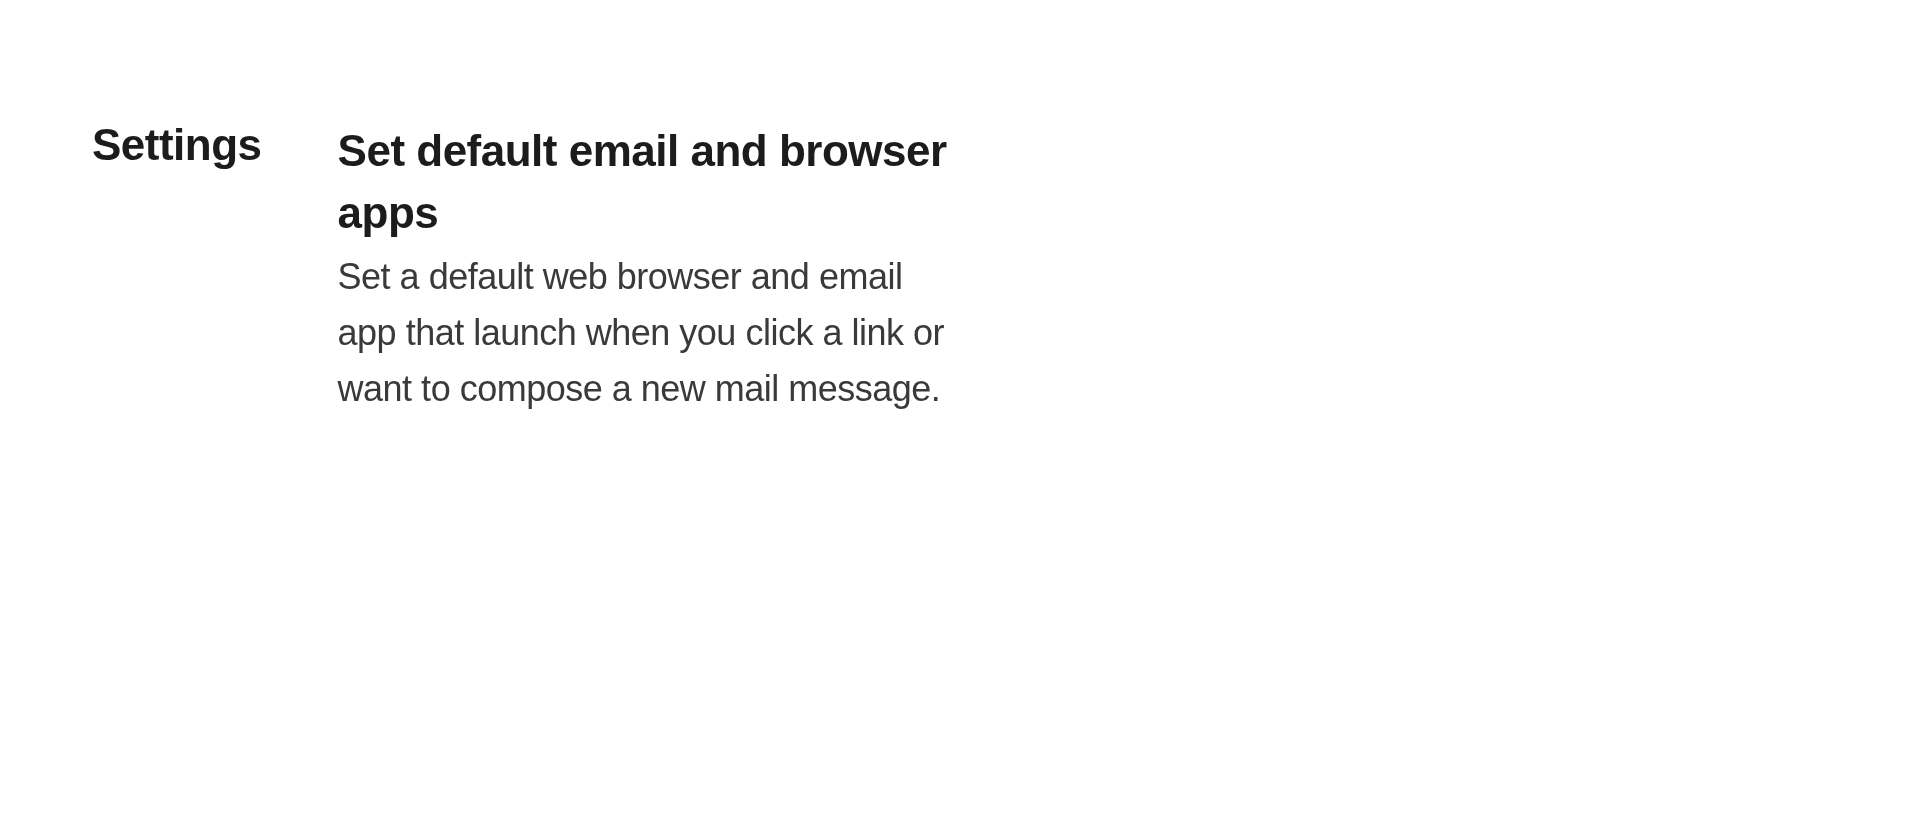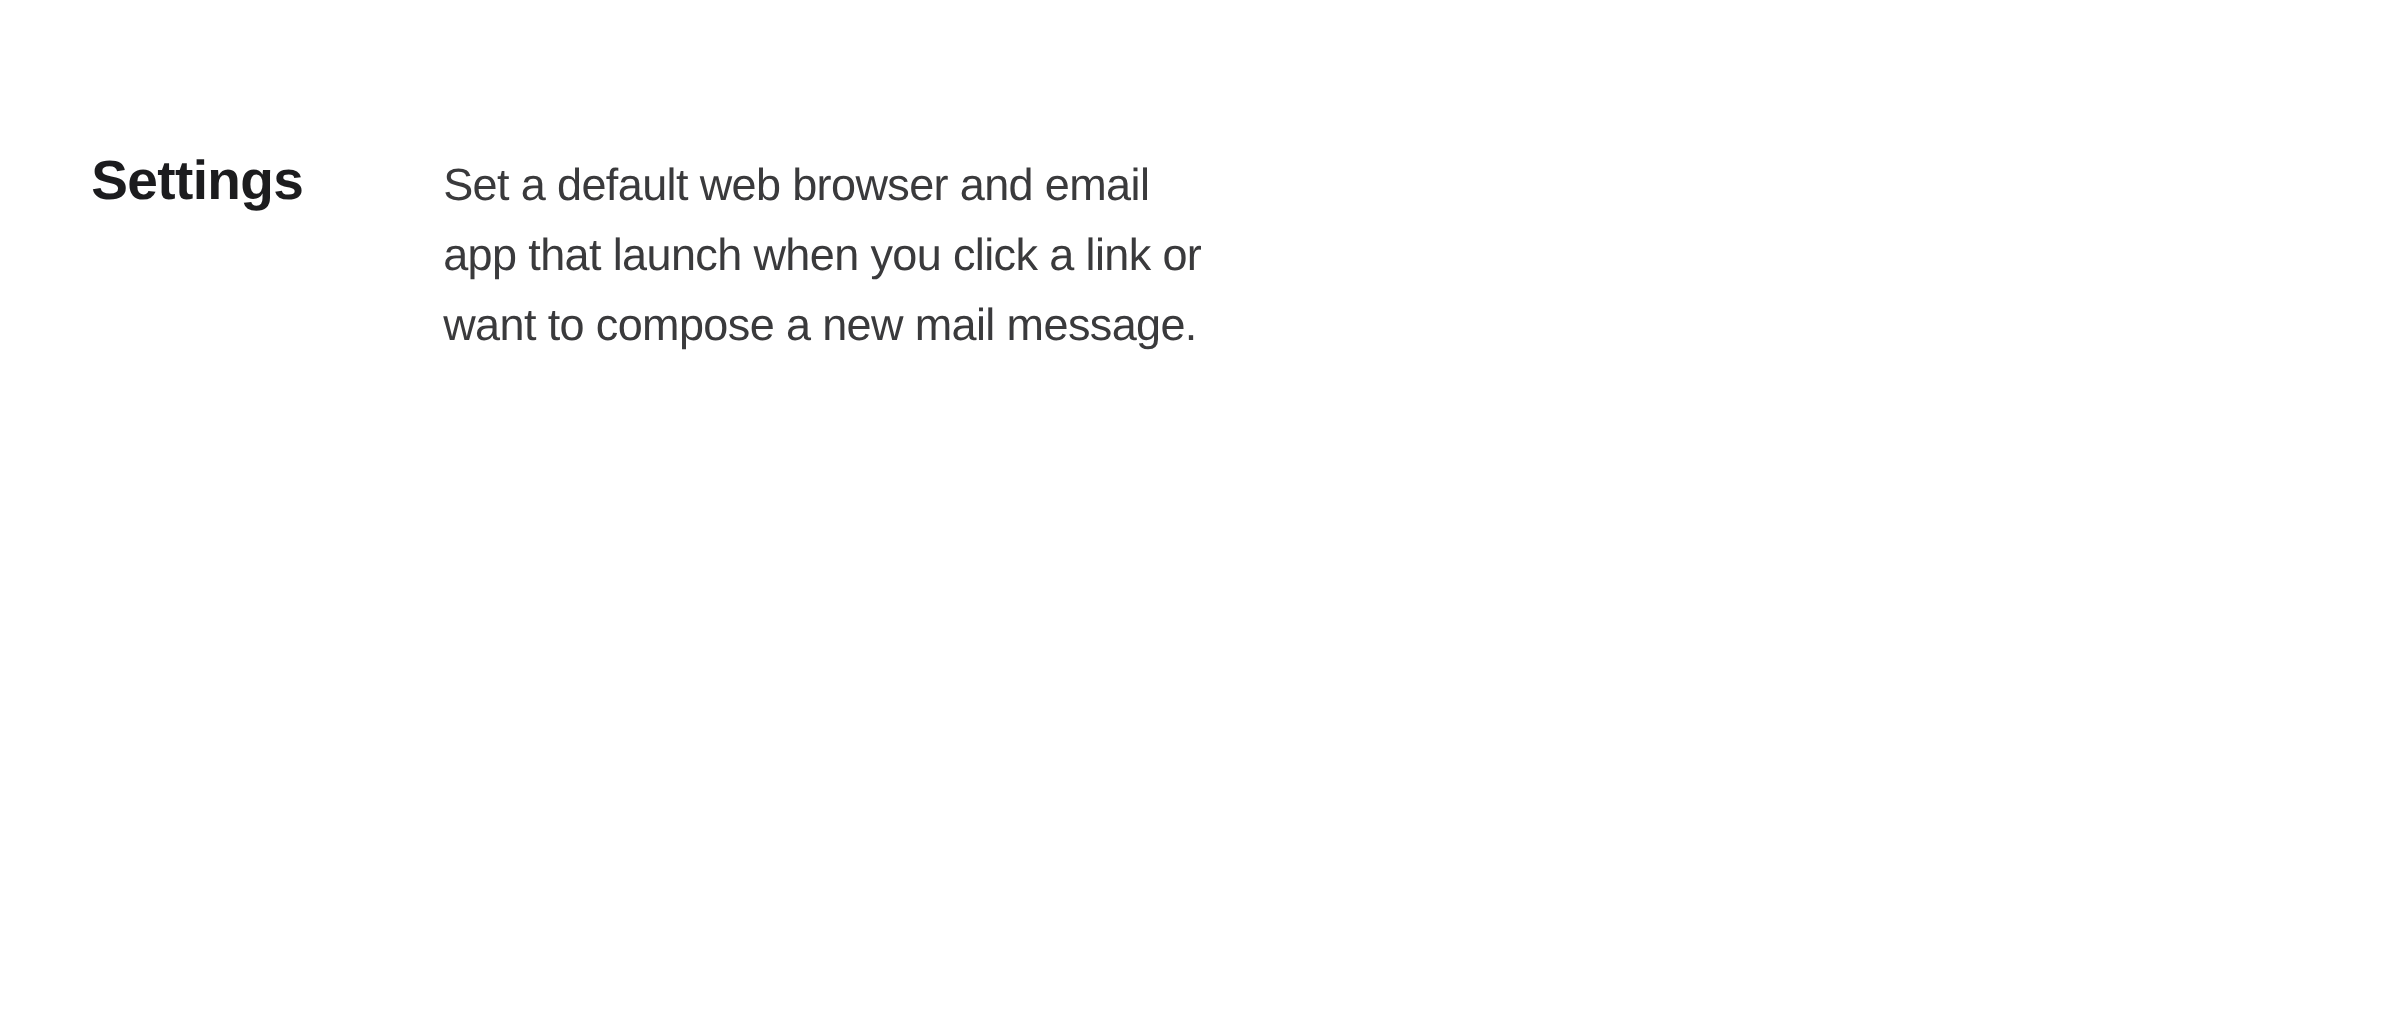--- a/index.html
+++ b/index.html
@@ -9,22 +9,22 @@
     }
     body {
       font-family: -apple-system, BlinkMacSystemFont, "Helvetica Neue", Helvetica, Arial, sans-serif;
       background: #ffffff;
       width: 1920px;
       height: 825px;
       overflow: hidden;
     }
     .container {
       display: flex;
-      padding: 120px 0 0 73px;
-      gap: 112px;
+      padding: 120px 0 0 92px;
+      gap: 76px;
     }
     .left-col {
       flex: 0 0 auto;
     }
     .right-col {
       flex: 0 0 auto;
       max-width: 620px;
     }
     .category-label {
       font-size: 44px;
@@ -49,15 +49,16 @@
     }
   </style>
 </head>
 <body>
 
 <div class="container">
   <div class="left-col">
     <div class="category-label">Settings</div>
   </div>
   <div class="right-col">
+    <div class="section-title">Set default email and browser apps</div>
     <div class="section-description">Set a default web browser and email app that launch when you click a link or want to compose a new mail message.</div>
   </div>
 </div>
 
 </body></html>

